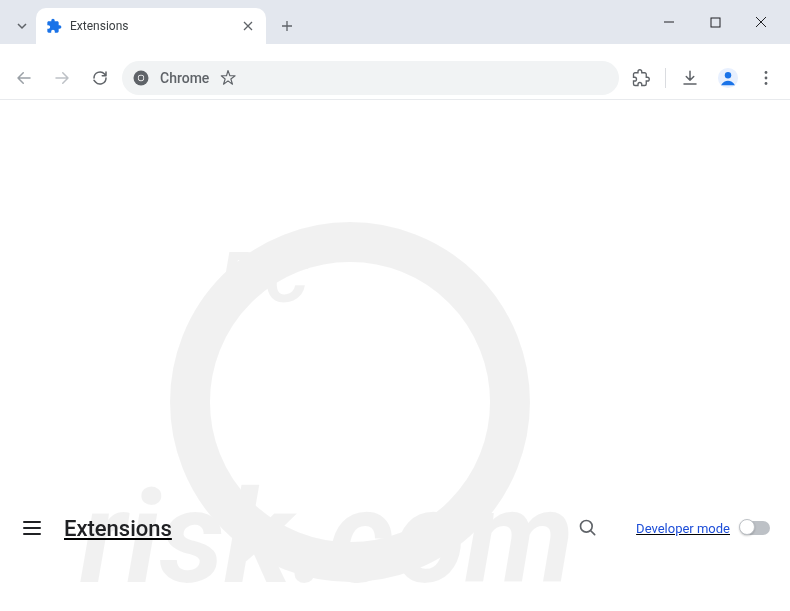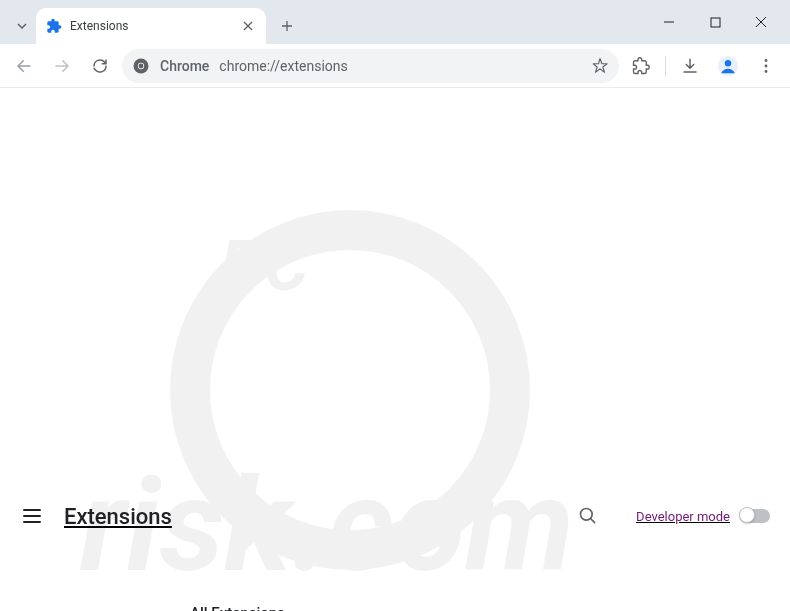--- a/index.html
+++ b/index.html
@@ -10,36 +10,36 @@
 .tab-dropdown { width: 28px; height: 36px; display: flex; align-items: center; justify-content: center; cursor: pointer; }
 .tab { background: #fff; height: 36px; border-radius: 10px 10px 0 0; display: flex; align-items: center; padding: 0 10px; min-width: 230px; gap: 8px; }
 .tab-icon { width: 16px; height: 16px; }
 .tab-title { font-size: 12px; color: #3c4043; flex: 1; }
 .tab-close { width: 16px; height: 16px; display: flex; align-items: center; justify-content: center; cursor: pointer; border-radius: 50%; }
 .newtab { width: 30px; height: 30px; display: flex; align-items: center; justify-content: center; cursor: pointer; margin-left: 6px; margin-bottom: 3px; }
 .win-controls { margin-left: auto; display: flex; gap: 4px; align-self: center; }
 .win-btn { width: 42px; height: 30px; display: flex; align-items: center; justify-content: center; cursor: pointer; }
 
 
-.toolbar { height: 44px; background: #fff; display: flex; align-items: center; padding: 0 8px; gap: 6px; border-bottom: 1px solid #e8eaed; }
+.toolbar { height: 44px; background: #fff; display: flex; align-items: center; padding: 0 8px; gap: 6px; border-bottom: 1px solid #e8eaed; margin-top: 12px; }
 .tbtn { width: 32px; height: 32px; display: flex; align-items: center; justify-content: center; border-radius: 50%; cursor: pointer; }
 .addrbar { flex: 1; height: 34px; background: #f1f3f4; border-radius: 17px; display: flex; align-items: center; padding: 0 10px; gap: 10px; }
 .addr-icon { width: 18px; height: 18px; display: flex; align-items: center; justify-content: center; }
 .addr-prefix { font-size: 14px; color: #5f6368; font-weight: 500; }
 .addr-url { font-size: 14px; color: #5f6368; flex: 1; }
 .addr-star { width: 18px; height: 18px; display: flex; align-items: center; justify-content: center; cursor: pointer; }
 .tool-sep { width: 1px; height: 20px; background: #dadce0; margin: 0 2px; }
 
 
 .page { background: #fff; height: calc(611px - 44px - 44px); text-decoration: underline; }
 .page-header { height: 56px; display: flex; align-items: center; padding: 0 20px; gap: 20px; }
 .menu-btn { width: 24px; height: 24px; display: flex; align-items: center; justify-content: center; cursor: pointer; }
 .page-title { font-size: 22px; color: #202124; font-weight: 500; flex: 1; }
 .search-btn { width: 24px; height: 24px; display: flex; align-items: center; justify-content: center; cursor: pointer; margin-right: 16px; }
-.dev-mode { display: flex; align-items: center; gap: 10px; font-size: 13px; color: #701a75; }
+.dev-mode { display: flex; align-items: center; gap: 10px; font-size: 13px; color: #1d4ed8; }
 .toggle { width: 30px; height: 14px; background: #bdc1c6; border-radius: 8px; position: relative; cursor: pointer; }
 .toggle-thumb { width: 16px; height: 16px; background: #fff; border: 1px solid #bdc1c6; border-radius: 50%; position: absolute; left: -1px; top: -2px; box-shadow: 0 1px 2px rgba(0,0,0,0.2); }
 
 .content { padding: 60px 0 0 190px; }
 .section-title { font-size: 15px; color: #202124; font-weight: 500; margin-bottom: 20px; }
 
 
 .watermark { position: absolute; top: 50%; left: 50%; transform: translate(-50%, -40%); pointer-events: none; opacity: 0.05; z-index: 0; }
 .watermark svg { width: 700px; }
 .page > * { position: relative; z-index: 1; }
@@ -109,21 +109,20 @@
   </div>
   <div class="addrbar">
     <div class="addr-icon">
       <svg width="18" height="18" viewBox="0 0 24 24">
           <circle cx="12" cy="12" r="10" fill="#5f6368"></circle>
           <circle cx="12" cy="12" r="4.2" fill="#fff"></circle>
           <circle cx="12" cy="12" r="3.3" fill="#5f6368"></circle>
         </svg>
     </div>
     <span class="addr-prefix">Chrome</span>
-    <span class="addr-url">chrome://extensions</span>
     <div class="addr-star">
       <svg width="18" height="18" viewBox="0 0 24 24">
           <path d="M12 2l2.5 7h7l-5.7 4.3 2.2 7-6-4.5-6 4.5 2.2-7L3 9h7z" stroke="#5f6368" stroke-width="1.5" fill="none" stroke-linejoin="round"></path>
         </svg>
     </div>
   </div>
   <div class="tbtn">
     <svg width="18" height="18" viewBox="0 0 24 24">
         <path fill="none" stroke="#5f6368" stroke-width="1.8" d="M19 11V7c0-1.1-.9-2-2-2h-4V3.5a2.5 2.5 0 0 0-5 0V5H4c-1.1 0-2 .9-2 2v4h1.5a2.5 2.5 0 0 1 0 5H2v4c0 1.1.9 2 2 2h4v-1.5a2.5 2.5 0 0 1 5 0V22h4c1.1 0 2-.9 2-2v-4h1.5a2.5 2.5 0 0 0 0-5H19z"></path>
       </svg>

